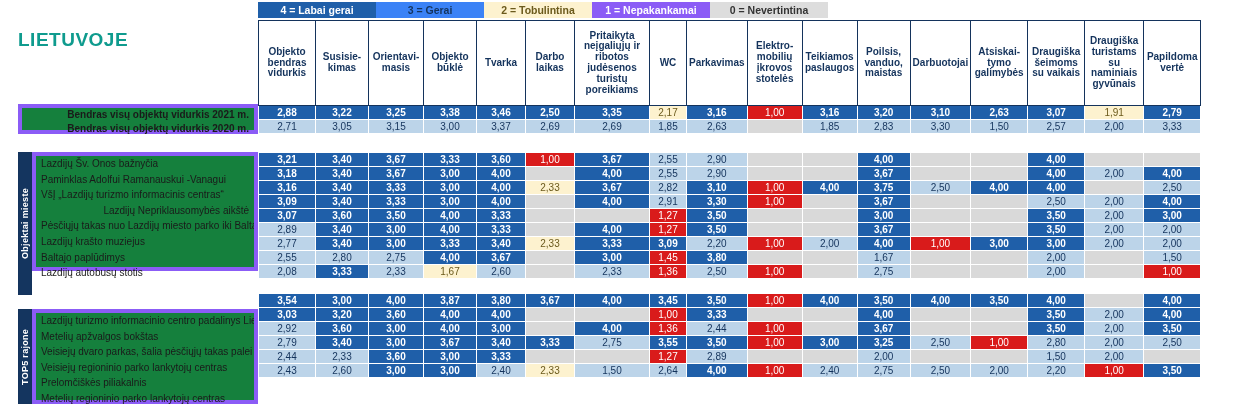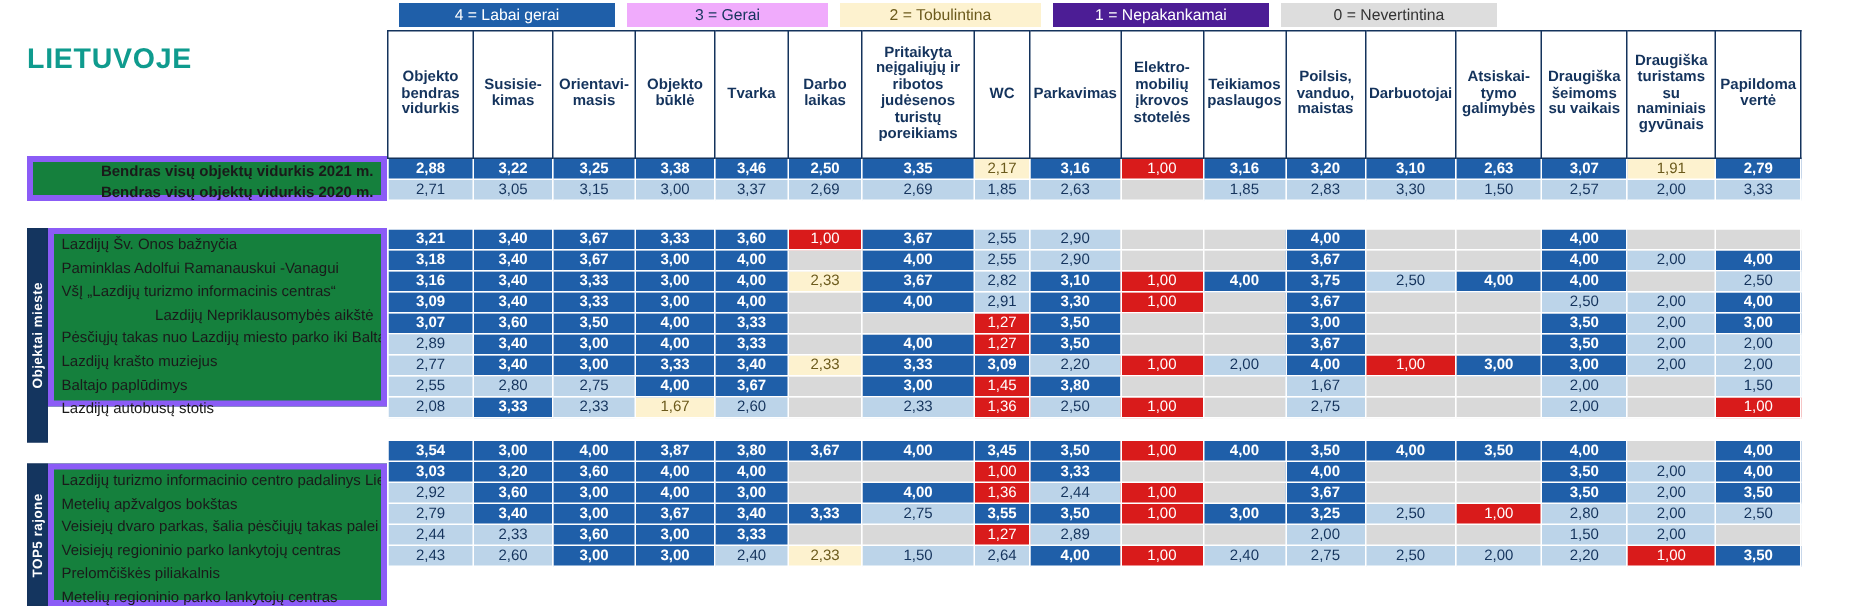--- a/index.html
+++ b/index.html
@@ -14,26 +14,26 @@
   .page{position:relative;width:1234px;height:404px;}
 
   
   .legend{
     position:absolute;left:258px;top:2px;
     display:flex;align-items:stretch;height:16px;
     font-size:10.5px;
   }
   .legend .cell{
     display:flex;align-items:center;justify-content:center;
-    padding:0 18px;white-space:nowrap;font-weight:normal;margin-left:8px;
+    padding:0 5px;white-space:nowrap;font-weight:bold;
   }
   .lg0{background:#1f5fa9;color:#ffffff;min-width:108px;}
-  .lg1{background:#f0abfc;color:#14335c;min-width:98px;}
+  .lg1{background:#3b82f6;color:#14335c;min-width:98px;}
   .lg2{background:#fdf2cf;color:#6b5a1c;min-width:98px;}
-  .lg3{background:#4c1d95;color:#ffffff;min-width:108px;}
+  .lg3{background:#8b5cf6;color:#ffffff;min-width:108px;}
   .lg4{background:#dddddd;color:#333333;min-width:108px;}
 
   
   .logo{
     position:absolute;left:18px;top:30px;
     font-weight:bold;line-height:1.05;
     letter-spacing:.5px;
   }
   .logo .l1{font-size:19px;color:#0f9b8e;}
   .logo .l2{font-size:19px;color:#0f9b8e;}

